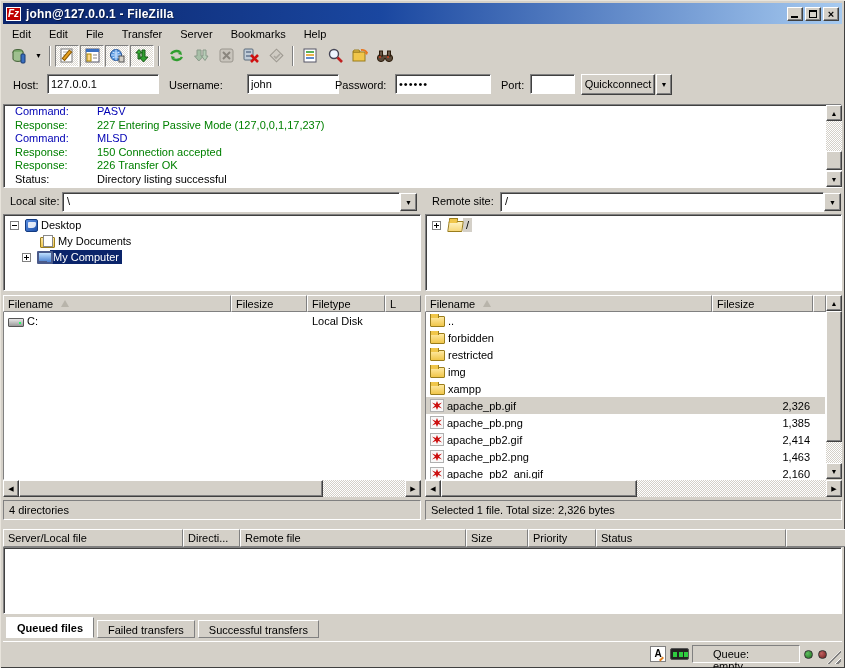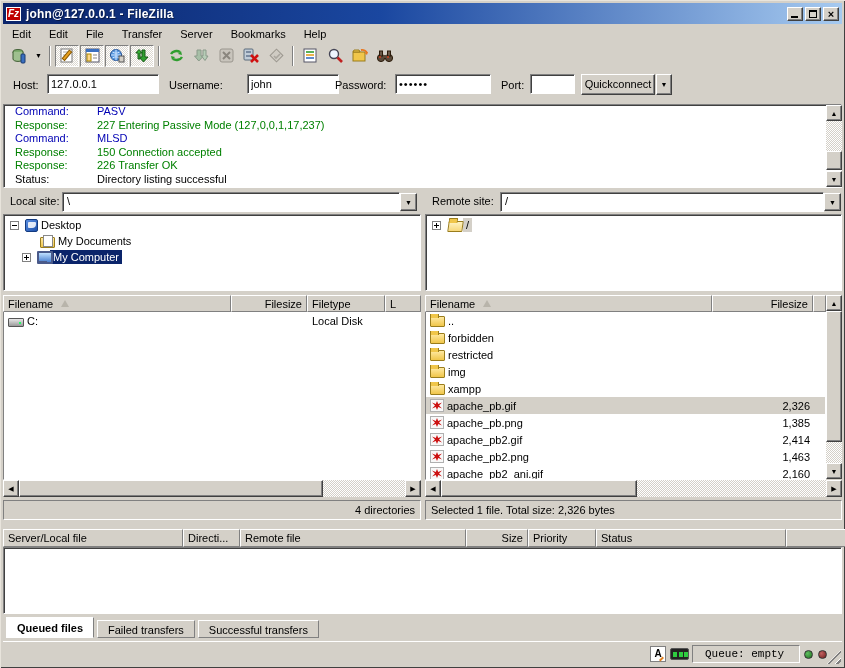--- a/index.html
+++ b/index.html
@@ -73,21 +73,21 @@
   .expander.plus::after { content:""; position:absolute; left:3px; top:1px; width:1px; height:5px; background:#000; }
   .tree-label { padding:1px 3px; white-space:nowrap; }
   .tree-label.sel-active { background:#0a246a; color:#fff; }
   .tree-label.sel-inactive { background:#d4d0c8; }
 
   
   .pane { position:absolute; }
   .lv-head { display:flex; height:17px; }
   .lv-col { background:#d4d0c8; border:1px solid; border-color:#fff #808080 #808080 #fff; padding:1px 4px;
     display:flex; align-items:center; overflow:hidden; white-space:nowrap; flex:none; }
-  .lv-col.num { justify-content:flex-end; }
+  .lv-col.num { }
   .sort-asc { width:0; height:0; border-left:4px solid transparent; border-right:4px solid transparent;
     border-bottom:7px solid #b8b4aa; margin-left:8px; }
   .lv-body { background:#fff; border:1px solid; border-color:#808080 #fff #fff #808080; border-top:none; overflow:hidden; }
   .lv-row { height:17px; display:flex; align-items:center; white-space:nowrap; }
   .lv-row.sel { background:#d4d0c8; }
   .cell { padding:0 4px; display:flex; align-items:center; gap:3px; overflow:hidden; flex:none; }
   .cell.num { justify-content:flex-end; }
   .hscroll { position:absolute; height:17px; display:flex; }
   .pane-status { position:absolute; height:20px; border:1px solid; border-color:#808080 #fff #fff #808080;
     padding:3px 5px; background:#d4d0c8; white-space:nowrap; overflow:hidden; }
@@ -119,21 +119,21 @@
   .tab.active { background:#fff; font-weight:bold; height:21px; border-bottom:1px solid #fff; padding-top:4px; }
 
   
   .statusbar { position:absolute; left:3px; top:641px; width:839px; height:24px; border-top:1px solid #fff; }
   .dt-icon { position:absolute; left:647px; top:4px; width:16px; height:16px; background:#fff; border:1px solid #808080;
     font-size:10px; font-weight:bold; text-align:center; line-height:14px; }
   .dt-icon::after { content:""; position:absolute; right:1px; bottom:1px; width:5px; height:2px; background:#e08020; transform:rotate(-45deg); }
   .speed-icon { position:absolute; left:667px; top:6px; width:19px; height:12px; background:#222; border:1px solid #555; border-radius:2px; }
   .speed-icon::before { content:""; position:absolute; left:2px; top:3px; width:4px; height:5px; background:#2ecc40; box-shadow:6px 0 0 #2ecc40, 11px 0 0 #2ecc40; }
   .queue-status { position:absolute; left:689px; top:3px; width:108px; height:18px; border:1px solid; border-color:#808080 #fff #fff #808080;
-    padding:2px 12px; background:#d4d0c8;font-family:Liberation Mono, monospace; }
+    padding:2px 20px; background:#d4d0c8; }
   .led { position:absolute; top:8px; width:9px; height:9px; border-radius:50%; border:1px solid #333; }
   .led-green { left:801px; background:radial-gradient(circle at 35% 35%, #5fbf5f, #1e6e1e); }
   .led-red { left:815px; background:radial-gradient(circle at 35% 35%, #c06060, #6e1e1e); }
   .grip { position:absolute; right:1px; bottom:1px; width:14px; height:14px;
     background:repeating-linear-gradient(135deg, transparent 0 3px, #fff 3px 4px, #808080 4px 6px);
     clip-path:polygon(100% 0, 100% 100%, 0 100%); }
 
   .vscroll { position:absolute; width:16px; }
   svg { display:block; }
 </style>
@@ -379,21 +379,21 @@
           </div>
       </div>
     </div>
     <div class="hscroll" style="left:0; top:185px; width:418px;">
       <div class="sb-btn" style="width:16px;height:17px;">◀</div>
       <div class="sb-thumb" style="width:304px;height:17px;"></div>
       <div class="checker" style="width:82px;height:17px;"></div>
       <div class="sb-btn" style="width:16px;height:17px;">▶</div>
     </div>
   </div>
-  <div class="pane-status" style="left:3px; top:500px; width:418px;text-align:right;">4 directories</div>
+  <div class="pane-status" style="left:3px; top:500px; width:418px;">4 directories</div>
 
   <div class="pane" style="left:425px; top:295px; width:417px;">
     <div class="lv-head">
       <div class="lv-col" style="width:287px">
           <span>Filename</span>
           <span class="sort-asc"></span>
         </div>
       <div class="lv-col num" style="width:101px">
           <span>Filesize</span>
         </div>

